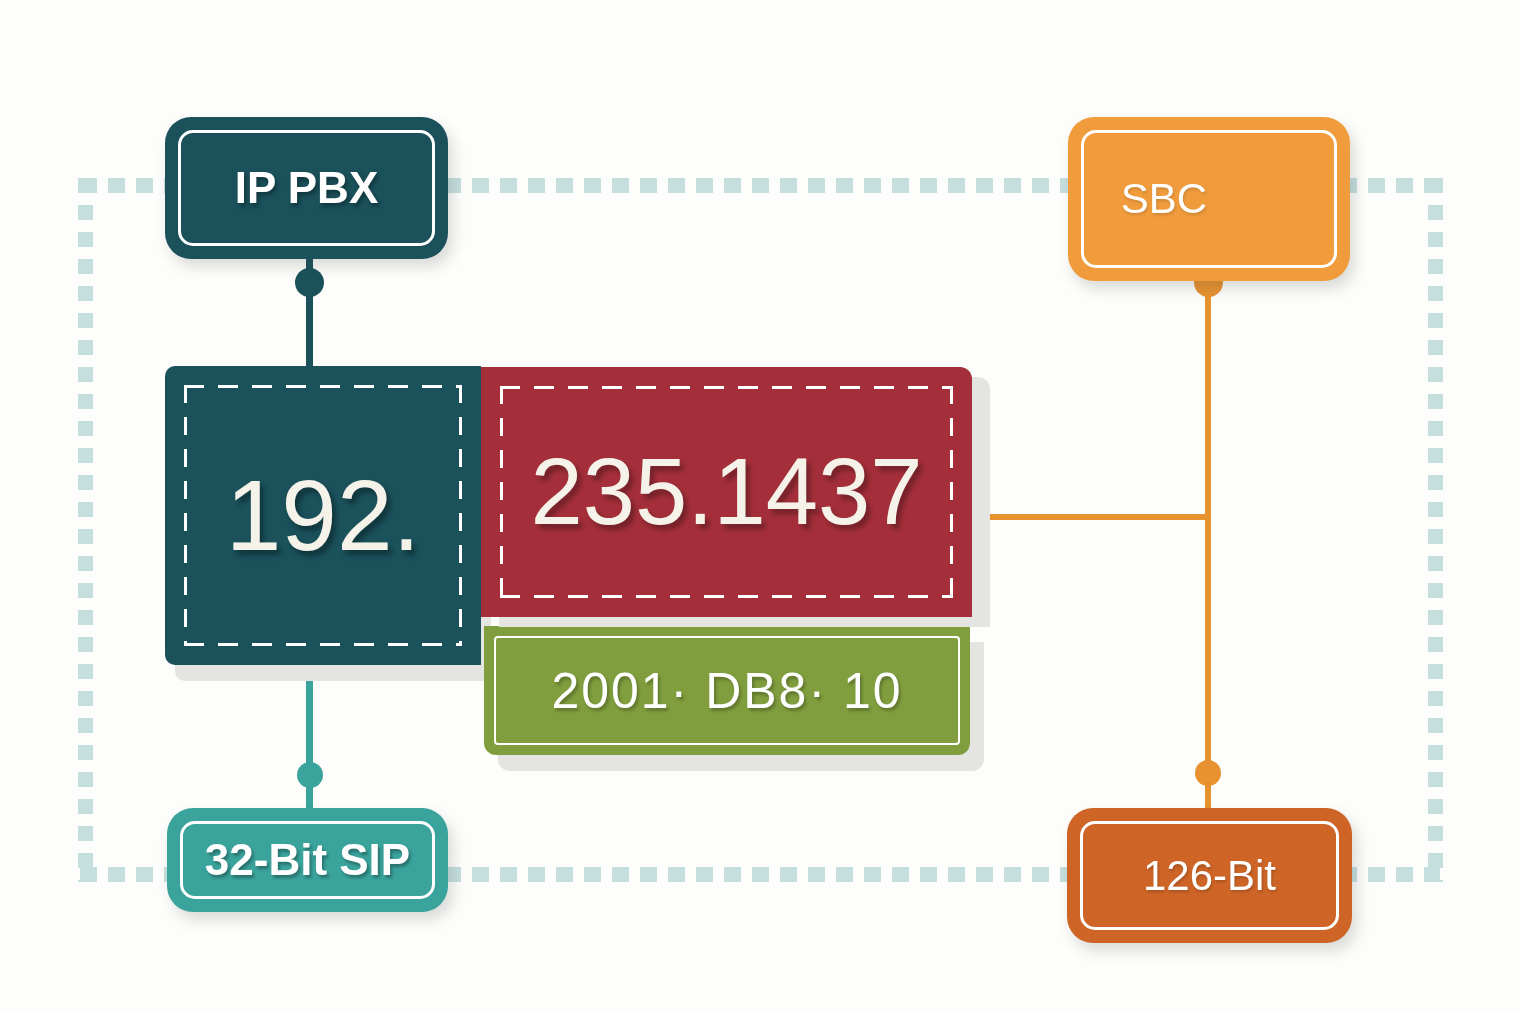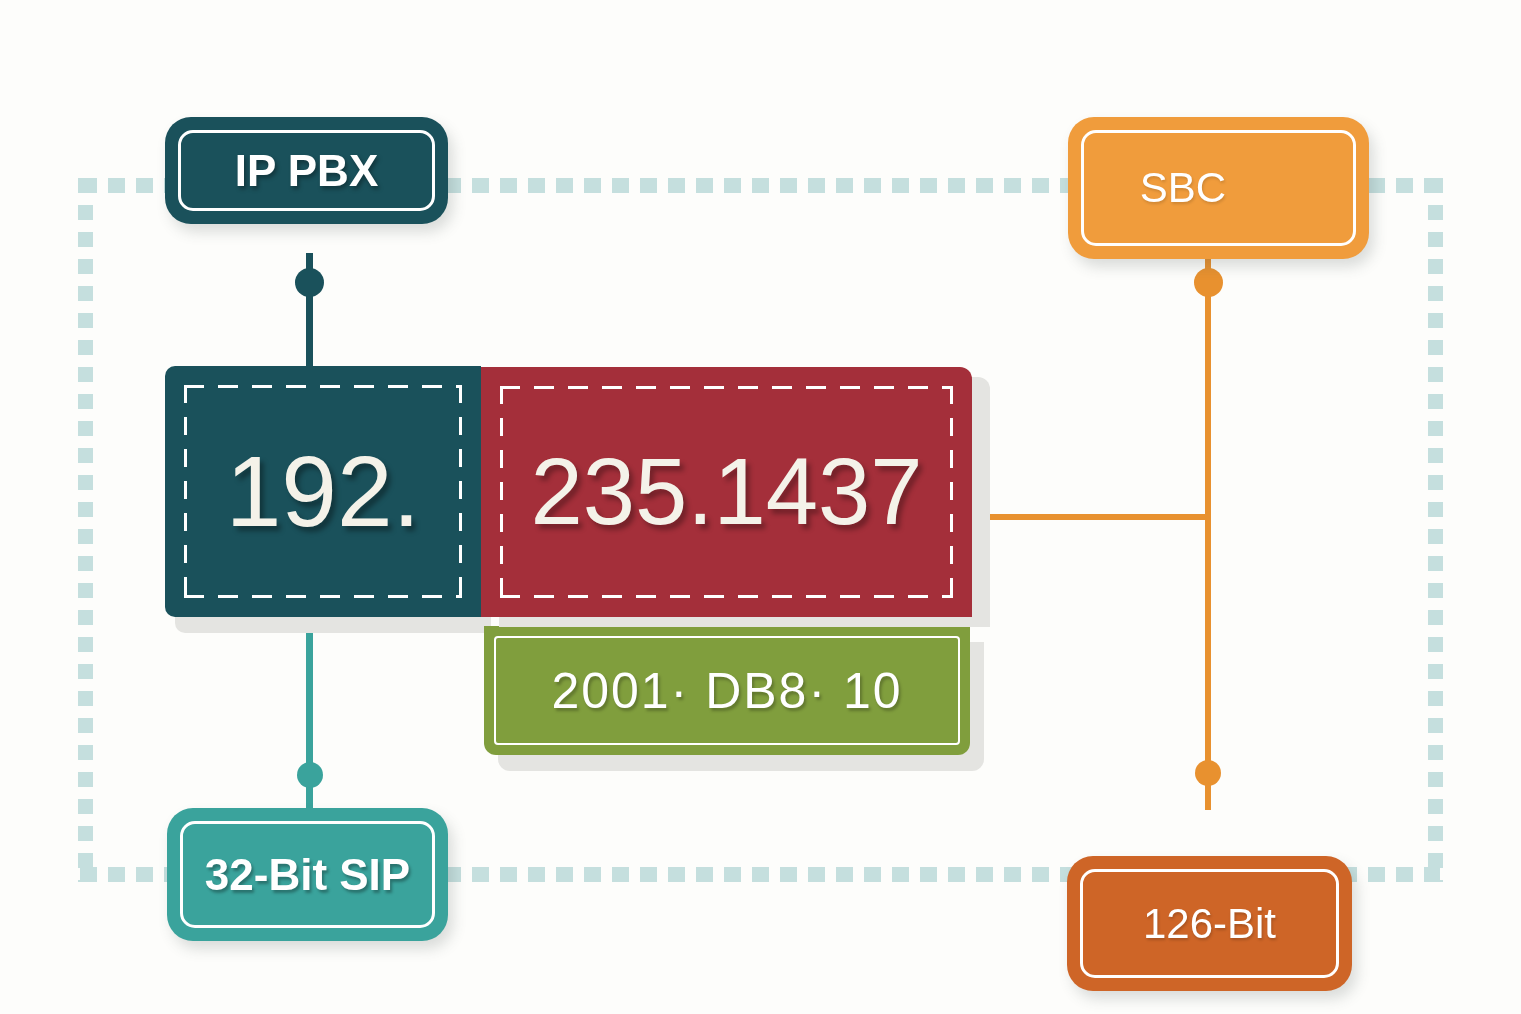--- a/index.html
+++ b/index.html
@@ -79,27 +79,27 @@
     inset: 19px;
     background:
       repeating-linear-gradient(90deg,  var(--border-white, #fff) 0 20px, transparent 20px 34px) left top    / 100% 3px no-repeat,
       repeating-linear-gradient(90deg,  var(--border-white, #fff) 0 20px, transparent 20px 34px) left bottom / 100% 3px no-repeat,
       repeating-linear-gradient(180deg, var(--border-white, #fff) 0 18px, transparent 18px 32px) left top    / 3px 100% no-repeat,
       repeating-linear-gradient(180deg, var(--border-white, #fff) 0 18px, transparent 18px 32px) right top   / 3px 100% no-repeat;
     pointer-events: none;
   }
 
   
-  #node-ip-pbx  { left: 165px;  top: 117px; width: 283px; height: 107px; background: var(--dark-teal, #1a515b); }
-  #node-sbc     { left: 1068px; top: 117px; width: 282px; height: 142px; background: var(--orange, #f09c3c); padding-left: 19px; }
-  #node-32bit   { left: 167px;  top: 808px; width: 281px; height: 133px; background: var(--teal, #3aa39c); }
-  #node-126bit  { left: 1067px; top: 808px; width: 285px; height: 135px; background: var(--burnt, #ce6527); margin-top: 48px; }
+  #node-ip-pbx  { left: 165px;  top: 117px; width: 283px; height: 142px; background: var(--dark-teal, #1a515b); }
+  #node-sbc     { left: 1068px; top: 117px; width: 282px; height: 164px; background: var(--orange, #f09c3c); }
+  #node-32bit   { left: 167px;  top: 808px; width: 281px; height: 104px; background: var(--teal, #3aa39c); }
+  #node-126bit  { left: 1067px; top: 808px; width: 285px; height: 135px; background: var(--burnt, #ce6527); }
 
   #node-octet {
-    left: 165px; top: 366px; width: 316px; height: 251px;
+    left: 165px; top: 366px; width: 316px; height: 299px;
     background: var(--dark-teal, #1a515b);
     border-radius: 10px 0 0 10px;
     box-shadow: 10px 16px 0 var(--shadow, #e4e4e1);
   }
   #node-ipv6 {
     left: 484px; top: 626px; width: 486px; height: 129px;
     background: var(--green, #809e3d);
     border-radius: 0 0 12px 12px;
     box-shadow: 14px 16px 0 var(--shadow, #e4e4e1);
   }

